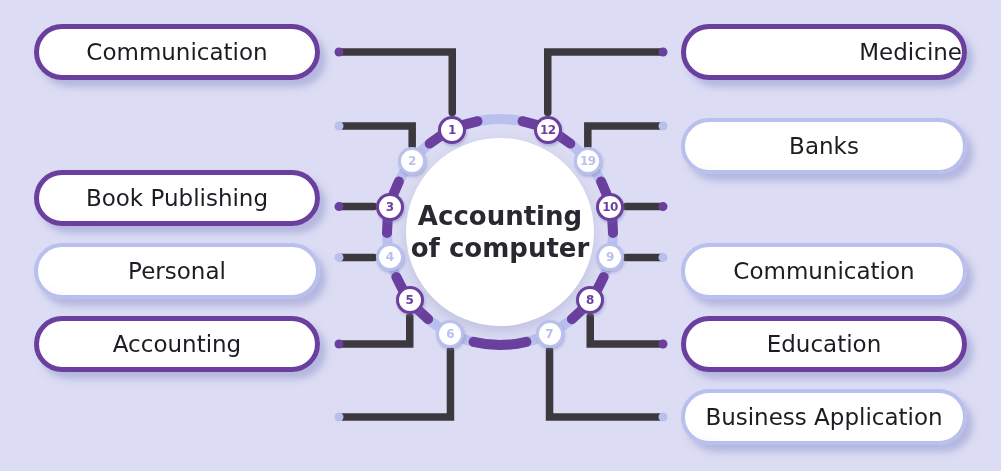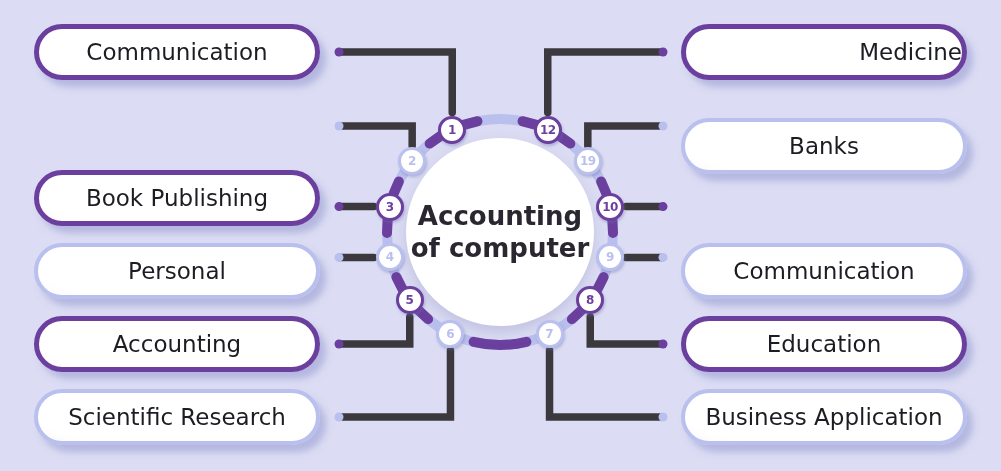--- a/index.html
+++ b/index.html
@@ -103,23 +103,20 @@
     </div>
     <div class="pill dark" style="left: 34px; top: 170px;">
       <span class="label">Book Publishing</span>
     </div>
     <div class="pill light" style="left: 34px; top: 243px;">
       <span class="label">Personal</span>
     </div>
     <div class="pill dark" style="left: 34px; top: 316px;">
       <span class="label">Accounting</span>
     </div>
-    <div class="pill light" style="left: 34px; top: 389px;">
-      <span class="label">Scientific Research</span>
-    </div>
     <div class="pill dark" style="left: 681px; top: 24px; justify-content: flex-end;">
       <span class="label">Medicine</span>
     </div>
     <div class="pill light" style="left: 681px; top: 98px; margin-top: 20px;">
       <span class="label">Banks</span>
     </div>
     <div class="pill light" style="left: 681px; top: 243px;">
       <span class="label">Communication</span>
     </div>
     <div class="pill dark" style="left: 681px; top: 316px;">

